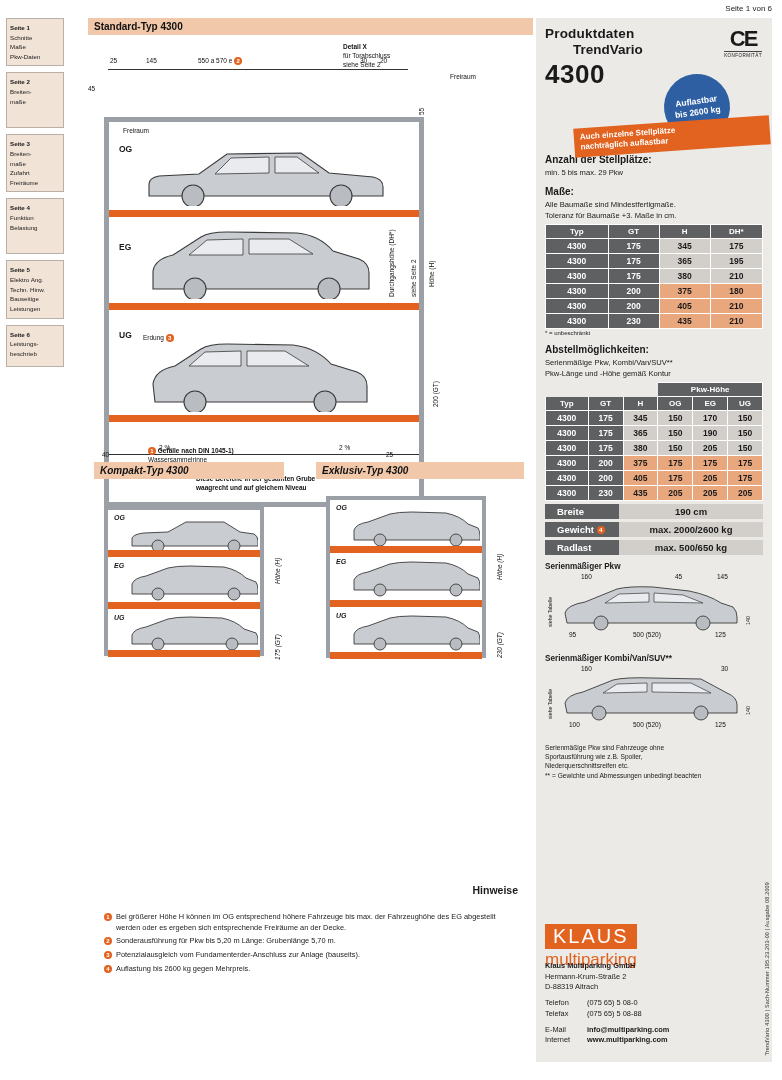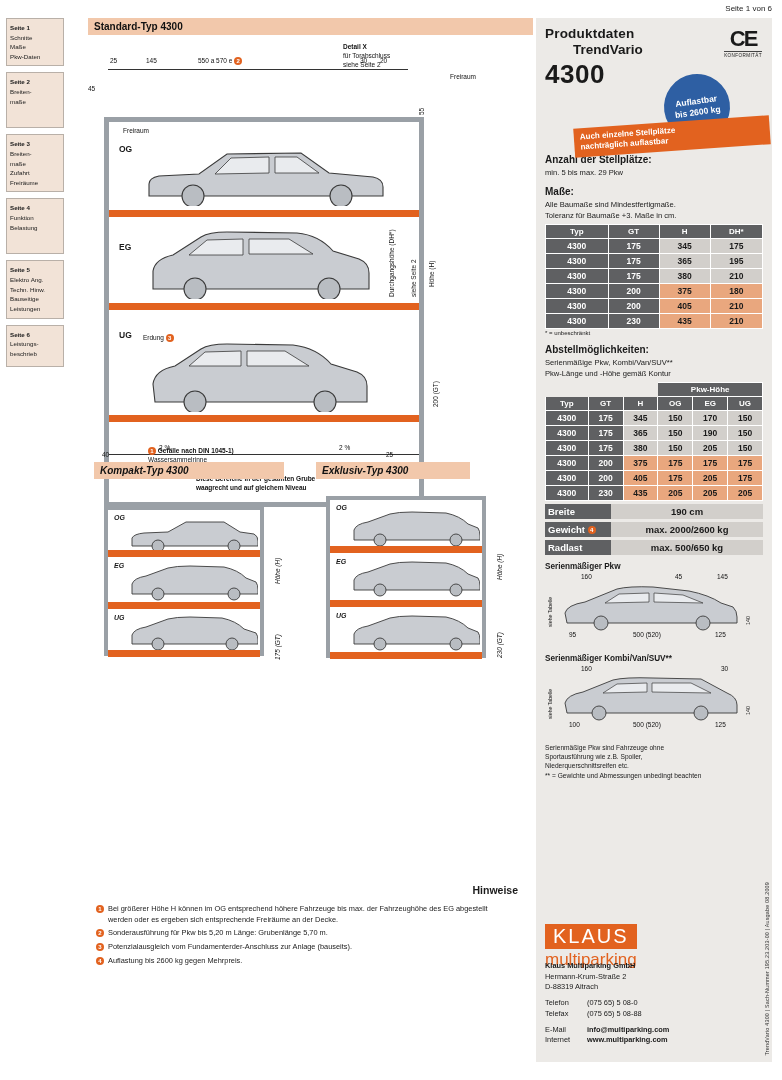--- a/index.html
+++ b/index.html
@@ -70,21 +70,21 @@
   
   .small-row { position:relative; margin-top:3px; height:230px;font-style:italic; }
   .small-block { position:absolute; top:0; }
   .small-frame {
     position:relative; border:4px solid #9aa0a6; background:#fff;
   }
 
   
   .hinweise { position:absolute; left:88px; top:884px; width:430px; }
   .hinweise h3 { margin:0 0 6px 0; font-size:10.5px;text-align:right; }
-  .hinweise ul { list-style:none; margin:8px; padding:0; }
+  .hinweise ul { list-style:none; margin:16px; padding:0; }
   .hinweise li { font-size:7.4px; line-height:1.45; margin-bottom:3px; padding-left:12px; position:relative; }
   .hinweise li .bl { position:absolute; left:0; top:1px; }
 
   
   .right {
     position:absolute; left:536px; top:18px; width:236px; height:1044px;
     background:#eceae7;
     padding:8px 9px 6px 9px;
   }
   .rt-title { font-size:13.5px; font-weight:bold; letter-spacing:.2px; }
@@ -118,21 +118,21 @@
   }
   table.dt td {
     padding:2px 3px; text-align:center; border:1px solid #fff; font-weight:bold; font-size:8.5px;
   }
   tr.grey td { background:#d2cfcb; }
   tr.orange td { background:#e9a77e; }
   td.lead { background:#5f6062 !important; color:#fff; }
   .foot-note { font-size:6px; margin-top:1px; }
 
   .kv { display:flex; margin-top:3px; font-size:9.5px; font-weight:bold; }
-  .kv .k { background:#5f6062; color:#fff; padding:2px 3px; width:66px; }
+  .kv .k { background:#5f6062; color:#fff; padding:2px 12px; width:74px; }
   .kv .v { background:#d2cfcb; padding:2px 4px; flex:1; text-align:center; }
 
   .sp-title { font-size:8.2px; font-weight:bold; margin-top:7px; }
   .car-box { position:relative; height:74px; margin-top:2px; }
 
   .note-small { font-size:6.6px; line-height:1.4; margin-top:4px; }
 
   .logo-box { position:absolute; left:9px; bottom:92px; width:180px; }
   .logo-k {
     background:#e2621f; color:#fff; font-weight:normal; font-size:20px;
@@ -267,21 +267,21 @@
         <span class="num-dot">1</span> <b>Gefälle nach DIN 1045-1)</b><br>
         <span style="white-space:pre-line">Wassersammelrinne
 mit Schöpfgrube</span>
       </div>
       <div class="callout" style="left:108px; top:428px; width:230px; font-weight:bold; white-space:pre-line;">Diese Bereiche in der gesamten Grube
 waagrecht und auf gleichem Niveau</div>
     </div>
 
     <div class="small-row">
       <div style="position:absolute; left:6px; top:-18px; width:190px;" class="section-bar">Kompakt-Typ 4300</div>
-      <div style="position:absolute; left:228px; top:-18px; width:154px;" class="section-bar">Exklusiv-Typ 4300</div>
+      <div style="position:absolute; left:228px; top:-18px; width:208px;" class="section-bar">Exklusiv-Typ 4300</div>
 
       <div class="small-block" style="left:16px; top:26px;">
         <div class="small-frame" style="width:160px; height:150px;">
           <div class="lbl-floor" style="left:6px; top:4px; font-size:7px;">OG</div>
           <svg width="130" height="34" style="position:absolute; left:20px; top:8px;">
             <path d="M4,28 L4,20 Q6,16 16,15 L40,14 L58,4 L96,4 L112,14 L126,16 Q130,18 130,23 L130,28 Z" fill="#c9ccd1" stroke="#3a3a3a" stroke-width="0.9"></path>
             <circle cx="30" cy="28" r="6" fill="#b9bdc2" stroke="#3a3a3a" stroke-width="0.9"></circle>
             <circle cx="106" cy="28" r="6" fill="#b9bdc2" stroke="#3a3a3a" stroke-width="0.9"></circle>
           </svg>
           <div class="floor-bar" style="top:40px;"></div>

